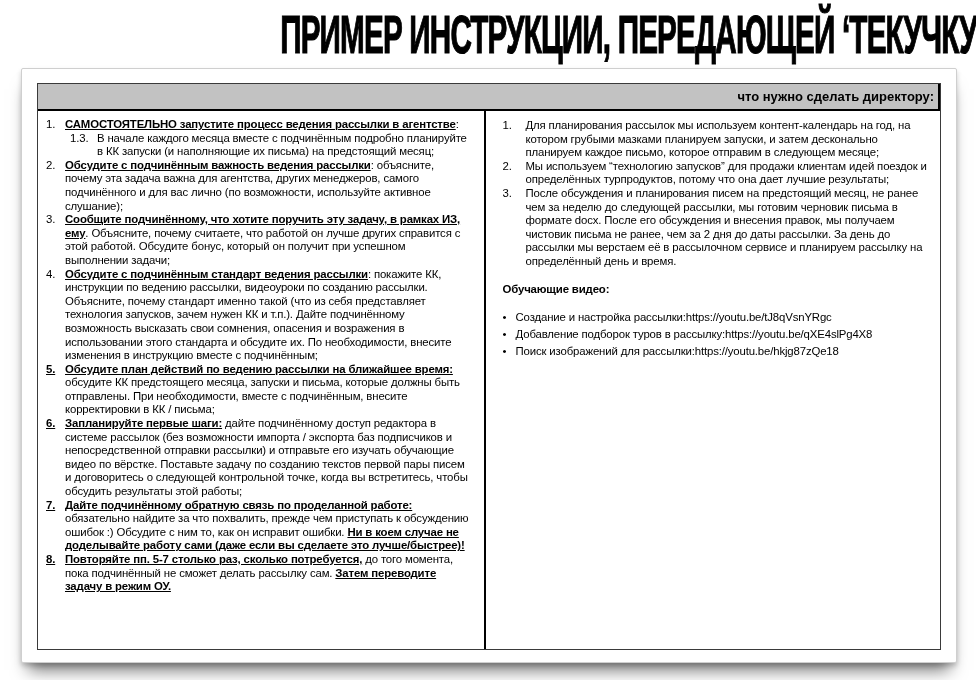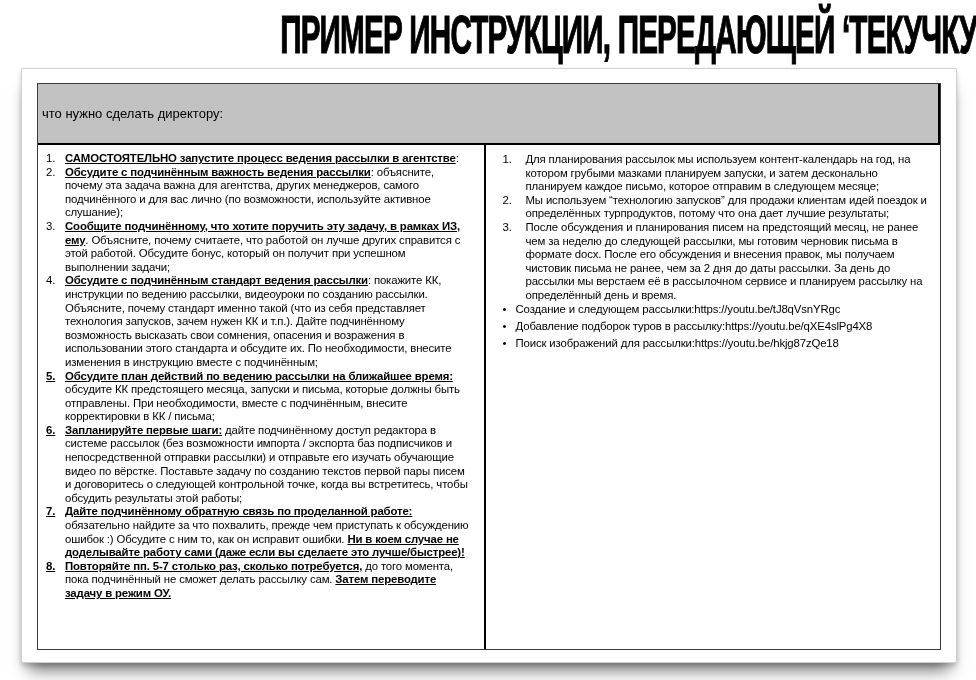--- a/index.html
+++ b/index.html
@@ -20,21 +20,21 @@
     position:absolute; left:21px; top:68px; width:934px; height:593px;
     background:#fff; border:1px solid #cfcfcf; border-radius:2px;
     box-shadow:0 3px 5px rgba(0,0,0,.18), 0 14px 16px -7px rgba(0,0,0,.55);
   }
   
   .doc-table{
     position:absolute; left:15px; right:15px; top:14px; bottom:12px;
     border:1px solid #3a3a3a; display:flex; flex-direction:column;
   }
   .thead{ display:flex; background:#c2c2c2; border-bottom:2px solid #000; flex:0 0 auto; }
-  .th{ flex:1 1 0; text-align:left; font-weight:normal; font-size:13px; line-height:15px; padding:22px 4px; }
+  .th{ flex:1 1 0; text-align:right; font-weight:bold; font-size:13px; line-height:15px; padding:5px 4px; }
   .th.left{ border-right:2px solid #000; }
   .tbody{ display:flex; flex:1 1 auto; min-height:0; }
   .cell{ flex:1 1 0; overflow:hidden; font-size:11.4px; line-height:13.6px; letter-spacing:-0.15px; }
   .cell.left{ border-right:2px solid #000; padding:7px 12px 0 8px; }
   .cell.right{ padding:8px 12px 0 17px; }
   .b{ font-weight:bold;text-decoration:underline; }
   
   .li{ display:grid; grid-template-columns:19px 1fr; }
   .li > .num{ }
   .sub{ display:grid; grid-template-columns:27px 1fr; padding-left:5px; }
@@ -56,21 +56,24 @@
 <div class="card">
   <div class="doc-table">
     <div class="thead">
       <div class="th left">что нужно сделать директору:</div>
     </div>
     <div class="tbody">
       <div class="cell left">
         <div>
             <div class="li">
               <span class="num">1.</span>
-              <span class="ibody"><span class="b">САМОСТОЯТЕЛЬНО запустите процесс ведения рассылки в агентстве</span><span>:</span></span>
+              <span class="ibody"><span class="b">САМОСТОЯТЕЛЬНО запустите процесс ведения рассылки в агентстве</span><span>:</span><div class="sub">
+                  <span class="num">1.3.</span>
+                  <span>В начале каждого месяца вместе с подчинённым подробно планируйте в КК запуски (и наполняющие их письма) на предстоящий месяц;</span>
+                </div></span>
             </div>
             <div class="li">
               <span class="num">2.</span>
               <span class="ibody"><span class="b">Обсудите с подчинённым важность ведения рассылки</span><span>: объясните, почему эта задача важна для агентства, других менеджеров, самого подчинённого и для вас лично (по возможности, используйте активное слушание);</span></span>
             </div>
             <div class="li">
               <span class="num">3.</span>
               <span class="ibody"><span class="b">Сообщите подчинённому, что хотите поручить эту задачу, в рамках ИЗ, ему</span><span>. Объясните, почему считаете, что работой он лучше других справится с этой работой. Обсудите бонус, который он получит при успешном выполнении задачи;</span></span>
             </div>
             <div class="li">
@@ -103,24 +106,25 @@
             </div>
             <div class="ri">
               <span class="num">2.</span>
               <span>Мы используем “технологию запусков” для продажи клиентам идей поездок и определённых турпродуктов, потому что она дает лучшие результаты;</span>
             </div>
             <div class="ri">
               <span class="num">3.</span>
               <span>После обсуждения и планирования писем на предстоящий месяц, не ранее чем за неделю до следующей рассылки, мы готовим черновик письма в формате docx. После его обсуждения и внесения правок, мы получаем чистовик письма не ранее, чем за 2 дня до даты рассылки. За день до рассылки мы верстаем её в рассылочном сервисе и планируем рассылку на определённый день и время.</span>
             </div>
           </div>
+        <div class="videos-heading">Обучающие видео:</div>
         <div>
             <div class="vid">
               <span class="bullet">•</span>
-              <span>Создание и следующем рассылки: </span>
+              <span>Создание и настройка рассылки: </span>
               <a class="link">https://youtu.be/tJ8qVsnYRgc</a>
             </div>
             <div class="vid">
               <span class="bullet">•</span>
               <span>Добавление подборок туров в рассылку: </span>
               <a class="link">https://youtu.be/qXE4slPg4X8</a>
             </div>
             <div class="vid">
               <span class="bullet">•</span>
               <span>Поиск изображений для рассылки: </span>

